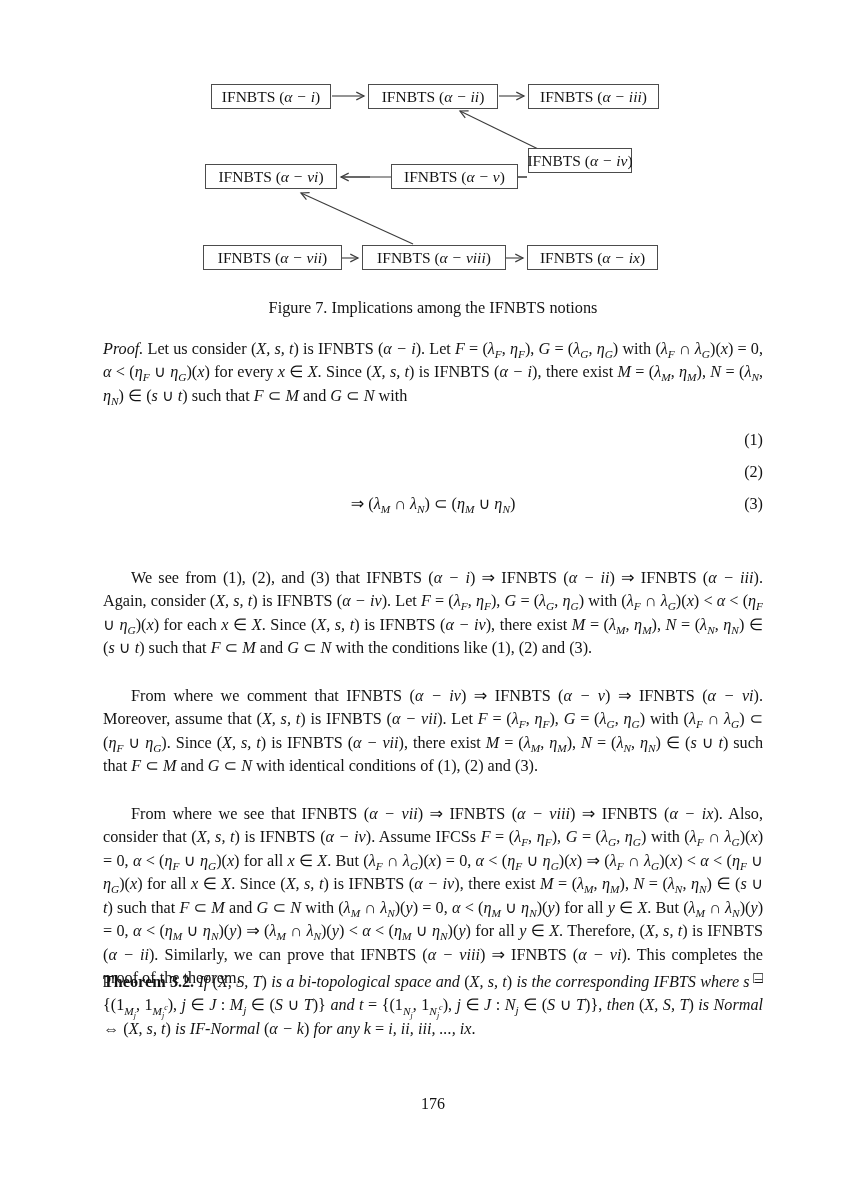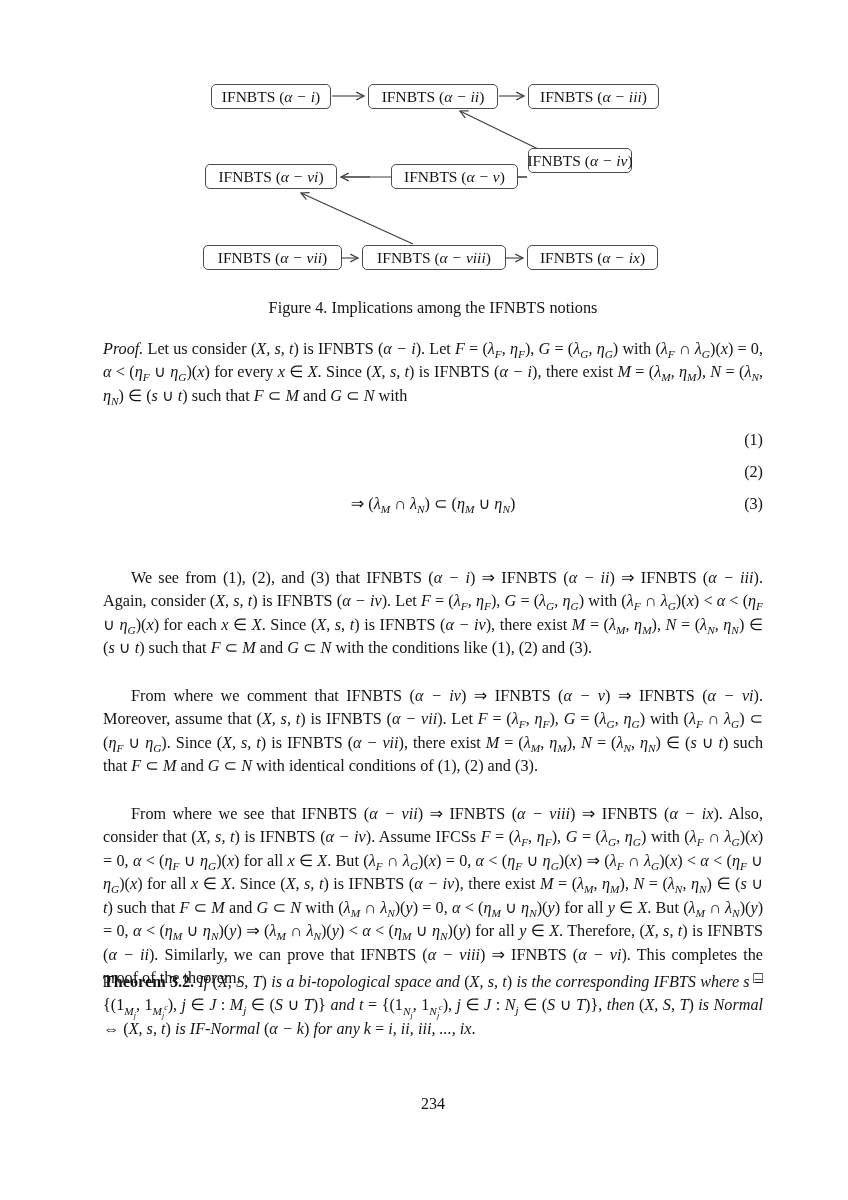--- a/index.html
+++ b/index.html
@@ -5,21 +5,21 @@
   html,body { margin:0; padding:0; background:#ffffff; }
   .page {
     position:relative; width:848px; height:1200px; background:#ffffff;
     font-family:"Liberation Serif", serif; color:#131313; overflow:hidden;
   }
   
   .diagram { position:absolute; left:0; top:0; width:848px; height:300px; }
   .arrows { position:absolute; left:0; top:0; }
   .fig-box {
     position:absolute; height:25px; box-sizing:border-box;
-    border:1.2px solid #4c4c4c; border-radius:5px; background:#ffffff;
+    border:1.2px solid #4c4c4c; border-radius:0; background:#ffffff;
     display:flex; align-items:center; justify-content:center;
     font-size:15.5px; white-space:nowrap;
   }
   
   .caption {
     position:absolute; left:103px; top:298px; width:660px;
     text-align:center; font-size:16.3px;
   }
   .para {
     position:absolute; left:103px; width:660px;
@@ -70,21 +70,21 @@
 
     <div class="fig-box" style="left:205px;top:164px;width:132px">IFNBTS (<i>α − vi</i>)</div>
     <div class="fig-box" style="left:391px;top:164px;width:127px">IFNBTS (<i>α − v</i>)</div>
     <div class="fig-box" style="left:528px;top:148px;width:104px">IFNBTS (<i>α − iv</i>)</div>
 
     <div class="fig-box" style="left:203px;top:245px;width:139px">IFNBTS (<i>α − vii</i>)</div>
     <div class="fig-box" style="left:362px;top:245px;width:144px">IFNBTS (<i>α − viii</i>)</div>
     <div class="fig-box" style="left:527px;top:245px;width:131px">IFNBTS (<i>α − ix</i>)</div>
   </div>
 
-  <div class="caption">Figure 4. Implications among the IFNBTS notions</div>
+  <div class="caption">Figure 7. Implications among the IFNBTS notions</div>
 
   <div class="para" style="top:338px"><i>Proof.</i> Let us consider (<i>X, s, t</i>) is IFNBTS (<i>α − i</i>).  Let <i>F</i> = (<i>λ<sub>F</sub></i>, <i>η<sub>F</sub></i>), <i>G</i> = (<i>λ<sub>G</sub></i>, <i>η<sub>G</sub></i>) with (<i>λ<sub>F</sub></i> ∩ <i>λ<sub>G</sub></i>)(<i>x</i>) = 0, <i>α</i> &lt; (<i>η<sub>F</sub></i> ∪ <i>η<sub>G</sub></i>)(<i>x</i>) for every <i>x</i> ∈ <i>X</i>. Since (<i>X, s, t</i>) is IFNBTS (<i>α − i</i>), there exist <i>M</i> = (<i>λ<sub>M</sub></i>, <i>η<sub>M</sub></i>), <i>N</i> = (<i>λ<sub>N</sub></i>, <i>η<sub>N</sub></i>) ∈ (<i>s</i> ∪ <i>t</i>) such that <i>F</i> ⊂ <i>M</i> and <i>G</i> ⊂ <i>N</i> with</div>
 
   <div class="eqs">
     <div class="eqrow">
       <span class="eq-n">(1)</span>
     </div>
     <div class="eqrow">
       <span class="eq-n">(2)</span>
     </div>
@@ -93,14 +93,14 @@
       <span class="eq-n">(3)</span>
     </div>
   </div>
 
   <div class="para indent" style="top:530px">We see from (1), (2), and (3) that IFNBTS (<i>α − i</i>) ⇒ IFNBTS (<i>α − ii</i>) ⇒ IFNBTS (<i>α − iii</i>). Again, consider (<i>X, s, t</i>) is IFNBTS (<i>α − iv</i>).  Let <i>F</i> = (<i>λ<sub>F</sub></i>, <i>η<sub>F</sub></i>), <i>G</i> = (<i>λ<sub>G</sub></i>, <i>η<sub>G</sub></i>) with (<i>λ<sub>F</sub></i> ∩ <i>λ<sub>G</sub></i>)(<i>x</i>) &lt; <i>α</i> &lt; (<i>η<sub>F</sub></i> ∪ <i>η<sub>G</sub></i>)(<i>x</i>) for each <i>x</i> ∈ <i>X</i>. Since (<i>X, s, t</i>) is IFNBTS (<i>α − iv</i>), there exist <i>M</i> = (<i>λ<sub>M</sub></i>, <i>η<sub>M</sub></i>), <i>N</i> = (<i>λ<sub>N</sub></i>, <i>η<sub>N</sub></i>) ∈ (<i>s</i> ∪ <i>t</i>) such that <i>F</i> ⊂ <i>M</i> and <i>G</i> ⊂ <i>N</i> with the conditions like (1), (2) and (3).</div>
   <div class="para indent" style="top:648px">From where we comment that IFNBTS (<i>α − iv</i>) ⇒ IFNBTS (<i>α − v</i>) ⇒ IFNBTS (<i>α − vi</i>). Moreover, assume that (<i>X, s, t</i>) is IFNBTS (<i>α − vii</i>).  Let <i>F</i> = (<i>λ<sub>F</sub></i>, <i>η<sub>F</sub></i>), <i>G</i> = (<i>λ<sub>G</sub></i>, <i>η<sub>G</sub></i>) with (<i>λ<sub>F</sub></i> ∩ <i>λ<sub>G</sub></i>) ⊂ (<i>η<sub>F</sub></i> ∪ <i>η<sub>G</sub></i>).  Since (<i>X, s, t</i>) is IFNBTS (<i>α − vii</i>), there exist <i>M</i> = (<i>λ<sub>M</sub></i>, <i>η<sub>M</sub></i>), <i>N</i> = (<i>λ<sub>N</sub></i>, <i>η<sub>N</sub></i>) ∈ (<i>s</i> ∪ <i>t</i>) such that <i>F</i> ⊂ <i>M</i> and <i>G</i> ⊂ <i>N</i> with identical conditions of (1), (2) and (3).</div>
   <div class="para indent" style="top:766px">From where we see that IFNBTS (<i>α − vii</i>) ⇒ IFNBTS (<i>α − viii</i>) ⇒ IFNBTS (<i>α − ix</i>). Also, consider that (<i>X, s, t</i>) is IFNBTS (<i>α − iv</i>).  Assume IFCSs <i>F</i> = (<i>λ<sub>F</sub></i>, <i>η<sub>F</sub></i>), <i>G</i> = (<i>λ<sub>G</sub></i>, <i>η<sub>G</sub></i>) with (<i>λ<sub>F</sub></i> ∩ <i>λ<sub>G</sub></i>)(<i>x</i>) = 0, <i>α</i> &lt; (<i>η<sub>F</sub></i> ∪ <i>η<sub>G</sub></i>)(<i>x</i>) for all <i>x</i> ∈ <i>X</i>. But (<i>λ<sub>F</sub></i> ∩ <i>λ<sub>G</sub></i>)(<i>x</i>) = 0, <i>α</i> &lt; (<i>η<sub>F</sub></i> ∪ <i>η<sub>G</sub></i>)(<i>x</i>) ⇒ (<i>λ<sub>F</sub></i> ∩ <i>λ<sub>G</sub></i>)(<i>x</i>) &lt; <i>α</i> &lt; (<i>η<sub>F</sub></i> ∪ <i>η<sub>G</sub></i>)(<i>x</i>) for all <i>x</i> ∈ <i>X</i>. Since (<i>X, s, t</i>) is IFNBTS (<i>α − iv</i>), there exist <i>M</i> = (<i>λ<sub>M</sub></i>, <i>η<sub>M</sub></i>), <i>N</i> = (<i>λ<sub>N</sub></i>, <i>η<sub>N</sub></i>) ∈ (<i>s</i> ∪ <i>t</i>) such that <i>F</i> ⊂ <i>M</i> and <i>G</i> ⊂ <i>N</i> with (<i>λ<sub>M</sub></i> ∩ <i>λ<sub>N</sub></i>)(<i>y</i>) = 0, <i>α</i> &lt; (<i>η<sub>M</sub></i> ∪ <i>η<sub>N</sub></i>)(<i>y</i>) for all <i>y</i> ∈ <i>X</i>. But (<i>λ<sub>M</sub></i> ∩ <i>λ<sub>N</sub></i>)(<i>y</i>) = 0, <i>α</i> &lt; (<i>η<sub>M</sub></i> ∪ <i>η<sub>N</sub></i>)(<i>y</i>) ⇒ (<i>λ<sub>M</sub></i> ∩ <i>λ<sub>N</sub></i>)(<i>y</i>) &lt; <i>α</i> &lt; (<i>η<sub>M</sub></i> ∪ <i>η<sub>N</sub></i>)(<i>y</i>) for all <i>y</i> ∈ <i>X</i>. Therefore, (<i>X, s, t</i>) is IFNBTS (<i>α − ii</i>). Similarly, we can prove that IFNBTS (<i>α − viii</i>) ⇒ IFNBTS (<i>α − vi</i>). This completes the proof of the theorem. <span class="qed">□</span></div>
 
   <div class="para theorem" style="top:971px"><b>Theorem 3.2.</b>  <i>If</i> (<i>X, S, T</i>) <i>is a bi-topological space and</i> (<i>X, s, t</i>) <i>is the corresponding IFBTS where s</i> = {(1<sub><i>M<sub>j</sub></i></sub>, 1<sub><i>M<sub>j</sub><sup>c</sup></i></sub>), <i>j</i> ∈ <i>J</i> : <i>M<sub>j</sub></i> ∈ (<i>S</i> ∪ <i>T</i>)} <i>and t</i> = {(1<sub><i>N<sub>j</sub></i></sub>, 1<sub><i>N<sub>j</sub><sup>c</sup></i></sub>), <i>j</i> ∈ <i>J</i> : <i>N<sub>j</sub></i> ∈ (<i>S</i> ∪ <i>T</i>)}, <i>then</i> (<i>X, S, T</i>) <i>is Normal</i> ⇔ (<i>X, s, t</i>) <i>is IF-Normal</i> (<i>α − k</i>) <i>for any k</i> = <i>i, ii, iii, ..., ix</i>.</div>
 
-  <div class="page-number">234</div>
+  <div class="page-number">176</div>
 </div>
 
 </body></html>

